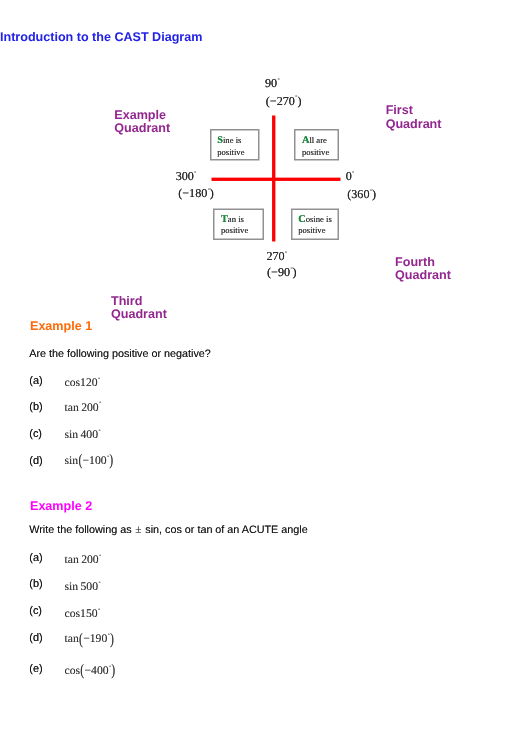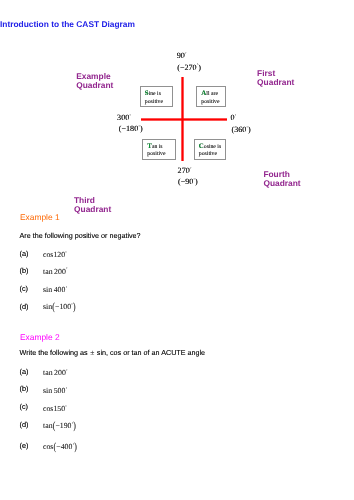--- a/index.html
+++ b/index.html
@@ -24,21 +24,21 @@
   .qbox b{color:#0e9337;font-weight:bold;font-size:6.9px;line-height:0;}
 
   .quad{position:absolute;color:#93278f;font-weight:bold;font-size:8.4px;
         line-height:8.9px;white-space:nowrap;}
 
   .ang{position:absolute;font-family:"Liberation Serif",serif;font-size:8.1px;
        color:#2b2b2b;white-space:nowrap;
        text-shadow:0 0 0.35px rgba(40,40,40,0.95);}
 
   
-  .exh{position:absolute;font-weight:normal;font-size:8.4px;white-space:nowrap;}
+  .exh{position:absolute;font-weight:bold;font-size:8.4px;white-space:nowrap;}
   .prompt{position:absolute;font-size:7.2px;color:#141414;white-space:nowrap;text-shadow:0 0 0.2px rgba(30,30,30,0.6);}
   .ilabel{position:absolute;font-size:7.3px;color:#141414;text-shadow:0 0 0.25px rgba(30,30,30,0.7);}
   .imath{position:absolute;font-family:"Liberation Serif",serif;font-size:7.8px;color:#333333;white-space:nowrap;text-shadow:0 0 0.2px rgba(60,60,60,0.55);}
   .deg{font-size:0.5em;vertical-align:1.05em;line-height:0;letter-spacing:0;margin-left:0.25px;
         text-shadow:0 0 0.4px currentColor;}
   .pb{display:inline-block;transform:scaleY(1.4);font-size:1em;margin:0 0.15px;}
   .pm{font-family:"Liberation Serif",serif;font-size:1.05em;color:#3c3c3c;padding:0 0.5px;}
 </style>
 </head>
 <body>

